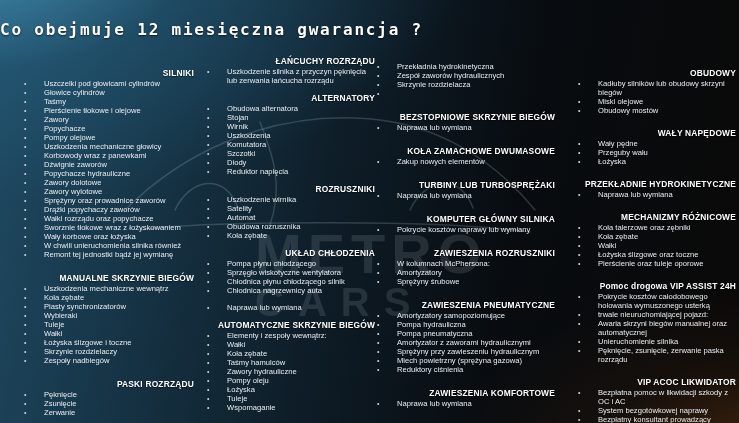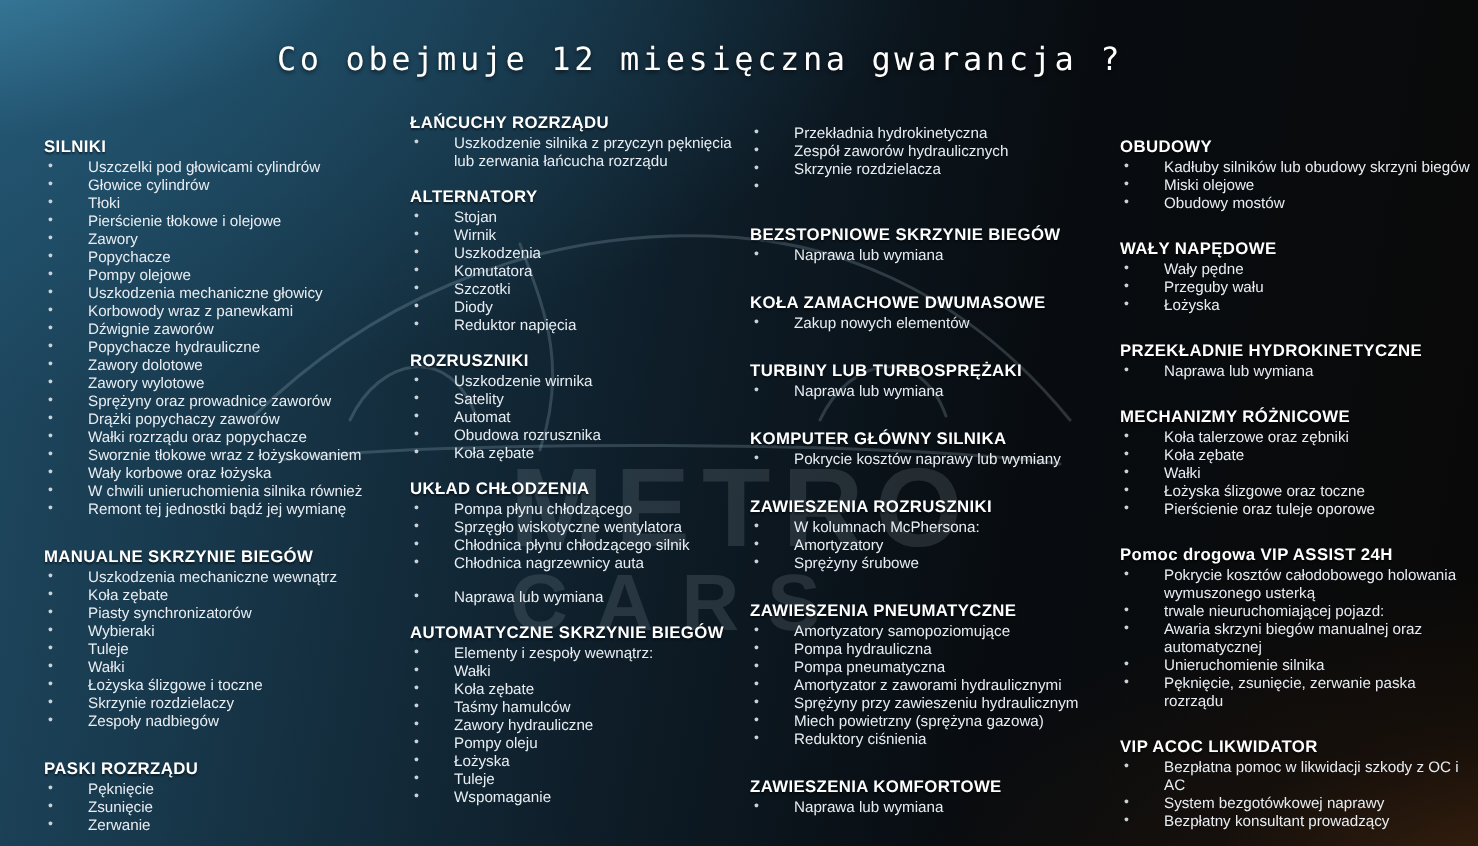--- a/index.html
+++ b/index.html
@@ -8,46 +8,46 @@
     width:739px;height:423px;
     overflow:hidden;
     font-family:"Liberation Sans", sans-serif;
     background:
       radial-gradient(110% 95% at -5% -10%, rgba(70,146,182,0.9) 0%, rgba(38,95,126,0.5) 28%, rgba(10,20,28,0) 62%),
       radial-gradient(75% 65% at 104% 106%, rgba(115,62,22,0.5) 0%, rgba(60,32,12,0.25) 30%, rgba(0,0,0,0) 58%),
       linear-gradient(100deg, #1f4a63 0%, #163446 22%, #0e1d28 45%, #080c10 68%, #0a0908 100%);
   }
   .title{
     position:absolute;top:20px;left:0;width:700px;
-    text-align:center;color:#fff;
+    color:#fff;
     font-family:"DejaVu Sans Mono", monospace;
-    font-size:16px;font-weight:normal;letter-spacing:1.8px;
+    font-size:16px;font-weight:bold;letter-spacing:1.8px;
     text-shadow:0 1px 2px rgba(0,0,0,0.6);
   }
   .sketch{position:absolute;left:120px;top:60px;pointer-events:none;}
   .watermark{
     position:absolute;left:255px;top:226px;width:260px;
     text-align:left;pointer-events:none;
     color:rgba(190,198,205,0.15);font-weight:bold;line-height:1;
   }
   .watermark .wm1{font-size:56px;letter-spacing:6px;}
   .watermark .wm2{font-size:40px;letter-spacing:14px;margin-top:0;}
   .col{position:absolute;color:#e8edf2;font-size:7.6px;}
   #col-0{left:22px;top:68px;width:172px;}
   #col-1{left:205px;top:56px;width:170px;}
   #col-2{left:375px;top:62px;width:180px;}
   #col-3{left:560px;top:68px;width:176px;}
   #col-0 .section{margin-bottom:14px;}
   #col-1 .section{margin-bottom:8px;}
   #col-2 .section{margin-bottom:14px;}
-  #col-3 .section{margin-bottom:13px;}
+  #col-3 .section{margin-bottom:13px;margin-left:16px;}
   .section-title{
     font-weight:bold;color:#ffffff;
     font-size:8.4px;line-height:10px;letter-spacing:0.2px;
-    margin-bottom:1px;text-shadow:0 1px 1px rgba(0,0,0,0.5);
+    margin-bottom:1px;text-shadow:0 1px 1px rgba(0,0,0,0.5);text-align:right;
   }
   .item{display:flex;line-height:9px;}
   .bullet{flex:none;width:20px;color:#c9d3d9;font-size:7px;padding-left:2px;}
   .item-text{flex:1;}
 </style>
 </head>
 <body>
 
 <div class="page">
 
@@ -74,21 +74,21 @@
         <div class="item">
           <span class="bullet">•</span>
           <span class="item-text">Uszczelki pod głowicami cylindrów</span>
         </div>
         <div class="item">
           <span class="bullet">•</span>
           <span class="item-text">Głowice cylindrów</span>
         </div>
         <div class="item">
           <span class="bullet">•</span>
-          <span class="item-text">Tłoki</span>
+          <span class="item-text">Taśmy</span>
         </div>
         <div class="item">
           <span class="bullet">•</span>
           <span class="item-text">Pierścienie tłokowe i olejowe</span>
         </div>
         <div class="item">
           <span class="bullet">•</span>
           <span class="item-text">Zawory</span>
         </div>
         <div class="item">
@@ -212,20 +212,24 @@
         <div class="section-title">ŁAŃCUCHY ROZRZĄDU</div>
         <div class="item">
           <span class="bullet">•</span>
           <span class="item-text">Uszkodzenie silnika z przyczyn pęknięcia lub zerwania łańcucha rozrządu</span>
         </div>
       </div>
       <div class="section">
         <div class="section-title">ALTERNATORY</div>
         <div class="item">
           <span class="bullet">•</span>
+          <span class="item-text">Obudowa alternatora</span>
+        </div>
+        <div class="item">
+          <span class="bullet">•</span>
           <span class="item-text">Stojan</span>
         </div>
         <div class="item">
           <span class="bullet">•</span>
           <span class="item-text">Wirnik</span>
         </div>
         <div class="item">
           <span class="bullet">•</span>
           <span class="item-text">Uszkodzenia</span>
         </div>

